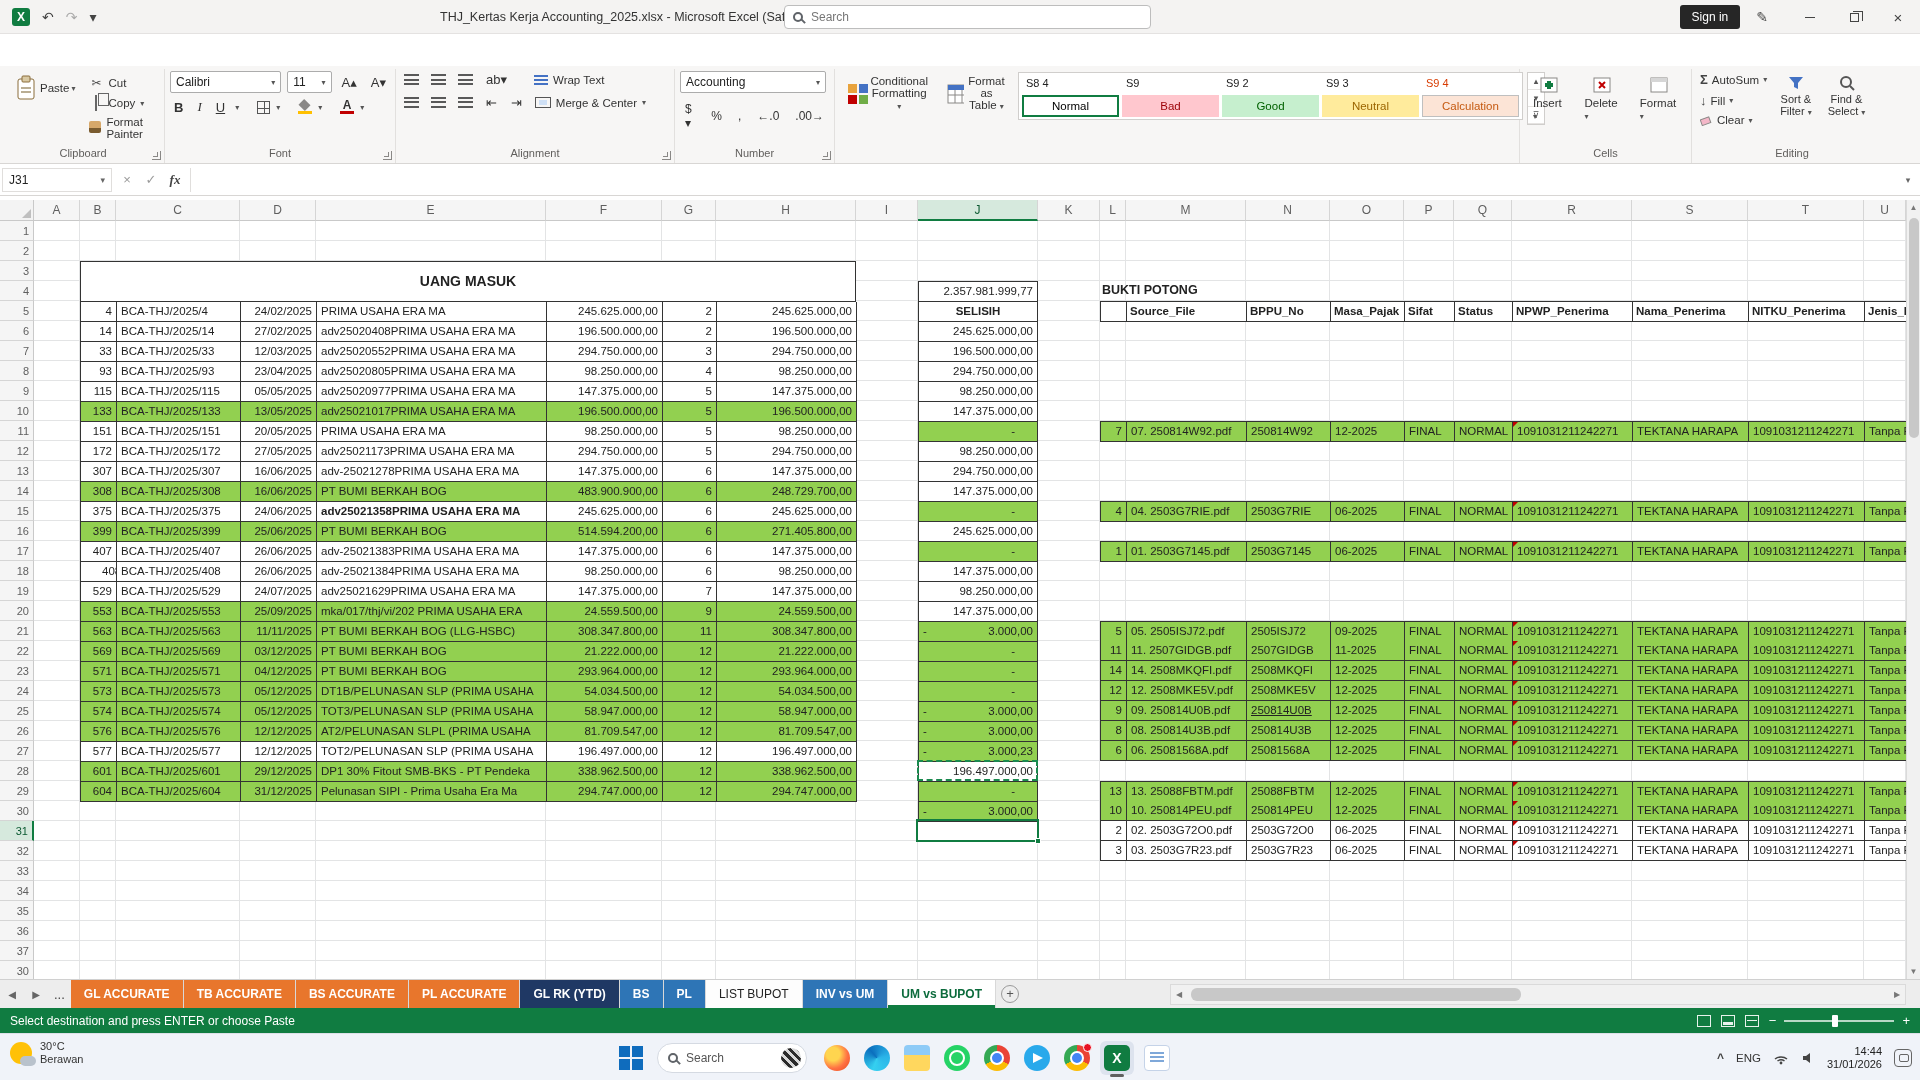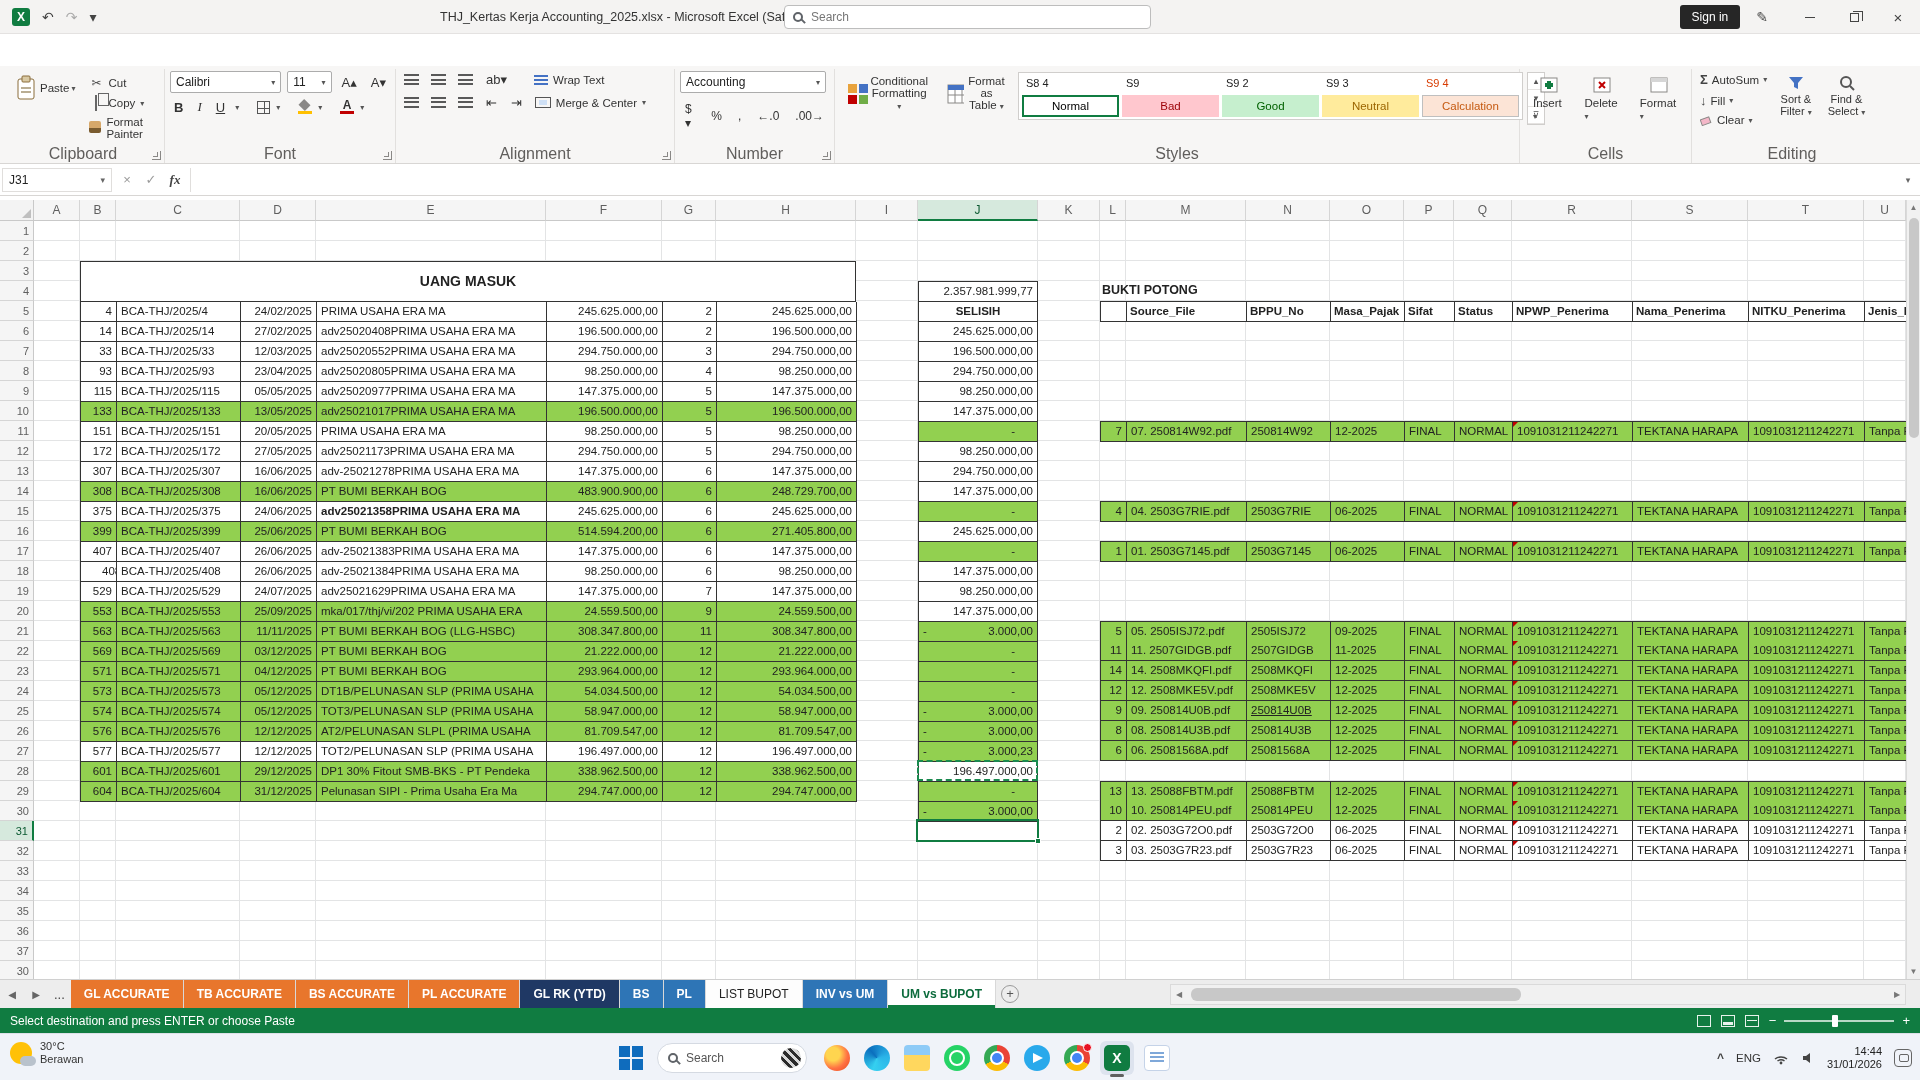--- a/index.html
+++ b/index.html
@@ -32,21 +32,21 @@
 .rtab.file{background:#107C41;color:#fff;padding:6px 16px 7px;margin-right:2px}
 .rtab.active{color:#0C5A32;font-weight:bold;box-shadow:inset 0 -3px 0 #107C41;background:#fff}
 .share-box{position:absolute;right:14px;bottom:4px;display:flex;align-items:center;gap:5px;color:#9aa59e;font-size:12.5px}
 .share-ic{width:12px;height:10px;border:1px solid #9aa59e;border-top:none;position:relative}
 .share-ic::before{content:"↑";position:absolute;left:2px;top:-8px;font-size:10px;color:#9aa59e}
 
 
 .ribbon-body{position:absolute;top:66px;left:0;right:0;height:98px;background:#F7F6F5;border-bottom:1px solid #D8D6D4;display:flex;padding:3px 2px 0}
 .rgroup{display:flex;flex-direction:column;border-right:1px solid #E2E0DE;padding:2px 5px 0;position:relative;flex:0 0 auto}
 .rg-content{flex:1;display:flex;align-items:flex-start;gap:4px}
-.rg-label{height:17px;font-size:16px;color:#605E5C;text-align:center;line-height:15px}
+.rg-label{height:17px;font-size:11px;color:#605E5C;text-align:center;line-height:15px}
 .launcher{position:absolute;right:3px;bottom:3px;width:9px;height:9px;border-right:1px solid #8a8886;border-bottom:1px solid #8a8886}
 .launcher::before{content:"";position:absolute;right:2px;bottom:2px;width:4px;height:4px;border-right:1px solid #8a8886;border-bottom:1px solid #8a8886}
 .big-btn{display:flex;align-items:center;justify-content:center;padding:4px 7px;border-radius:3px;font-size:11.5px;color:#333;gap:2px}
 .bb2{line-height:12px;text-align:center}
 .dd{font-size:8px;color:#555}
 .stack{display:flex;flex-direction:column;justify-content:center;gap:4px;padding-top:4px}
 .srow{display:flex;align-items:center;gap:5px;font-size:11.5px;color:#333;padding:1px 3px;border-radius:2px}
 .sic{width:14px;text-align:center;font-size:12px;color:#444}
 .ic-copy{width:10px;height:12px;border:1px solid #666;position:relative}
 .ic-copy::before{content:"";position:absolute;left:2px;top:-3px;width:9px;height:11px;border:1px solid #666;background:#f7f6f5}
@@ -403,21 +403,20 @@
               <div class="chip neutral">Neutral</div>
               <div class="chip calc">Calculation</div>
             </div>
         </div>
         <div class="gall-arrows">
           <span class="ga">▴</span>
           <span class="ga">▾</span>
           <span class="ga">⊽</span>
         </div>
       </div>
-      <div class="rg-label"><span>Styles</span></div>
     </div>
 
     <div class="rgroup" style="width:172px">
       <div class="rg-content">
         <div class="cellbtn">
           <svg width="20" height="20">
               <rect x="2" y="3" width="16" height="14" fill="#fff" stroke="#8a8886"></rect>
               <rect x="8" y="6" width="4" height="8" fill="#107C41"></rect>
               <rect x="6" y="8" width="8" height="4" fill="#107C41"></rect>
             </svg>

